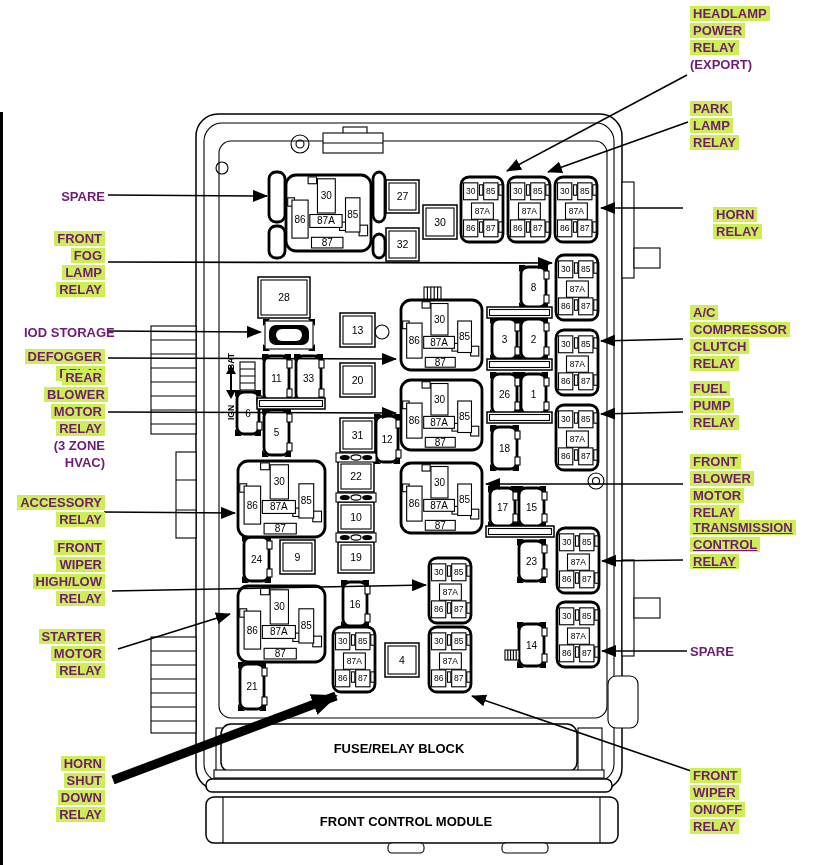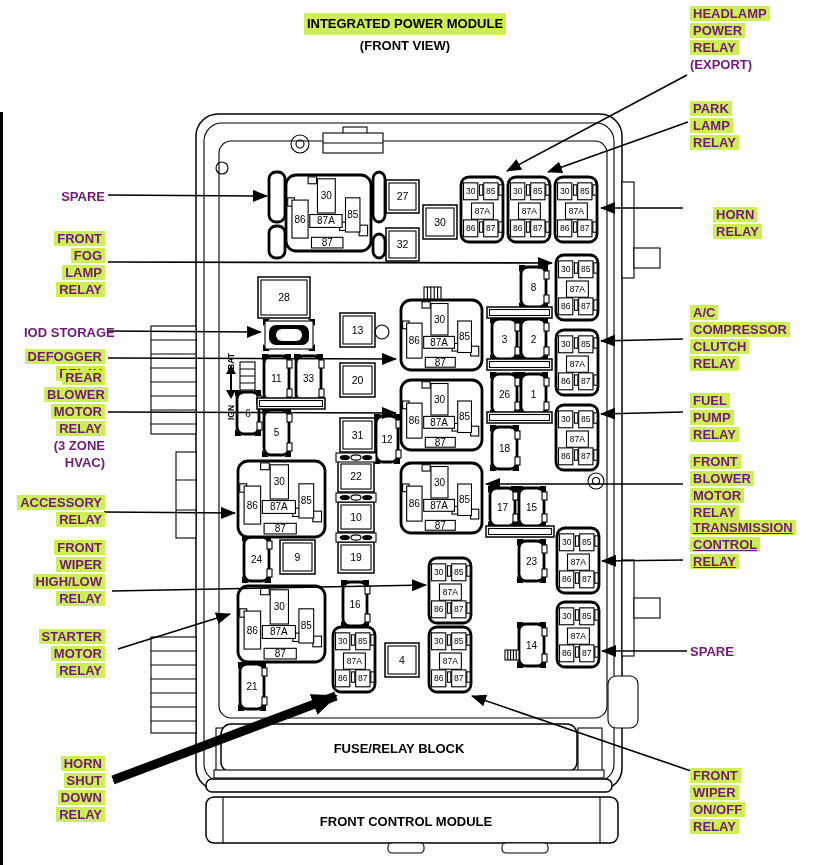--- a/index.html
+++ b/index.html
@@ -732,24 +732,20 @@
       <line class="arrow" marker-end="url(#ah)" x1="683" y1="208" x2="601" y2="208"></line>
       <line class="arrow" marker-end="url(#ah)" x1="683" y1="339" x2="601" y2="341"></line>
       <line class="arrow" marker-end="url(#ah)" x1="683" y1="412" x2="601" y2="414"></line>
       <line class="arrow" marker-end="url(#ah)" x1="683" y1="484" x2="486" y2="484"></line>
       <line class="arrow" marker-end="url(#ah)" x1="683" y1="560" x2="602" y2="561"></line>
       <line class="arrow" marker-end="url(#ah)" x1="687" y1="651" x2="602" y2="651"></line>
       <line class="arrow" marker-end="url(#ah)" x1="694" y1="772" x2="472" y2="696"></line>
     </g>
   </svg>
 
-  <div class="title">
-    <div><span class="hl">INTEGRATED POWER MODULE</span></div>
-    <div><span>(FRONT VIEW)</span></div>
-  </div>
 
   <div id="labels">
       <div class="lbl left" style="top: 188px;">
         <div class="lrow"><span>SPARE</span></div>
       </div>
       <div class="lbl left" style="top: 230px;">
         <div class="lrow"><span class="hl">FRONT</span></div>
         <div class="lrow"><span class="hl">FOG</span></div>
         <div class="lrow"><span class="hl">LAMP</span></div>
         <div class="lrow"><span class="hl">RELAY</span></div>
@@ -804,21 +800,21 @@
       <div class="lbl right" style="top: 206px; margin-left: 23px;">
         <div class="lrow"><span class="hl">HORN</span></div>
         <div class="lrow"><span class="hl">RELAY</span></div>
       </div>
       <div class="lbl right" style="top: 304px;">
         <div class="lrow"><span class="hl">A/C</span></div>
         <div class="lrow"><span class="hl">COMPRESSOR</span></div>
         <div class="lrow"><span class="hl">CLUTCH</span></div>
         <div class="lrow"><span class="hl">RELAY</span></div>
       </div>
-      <div class="lbl right" style="top: 392px;">
+      <div class="lbl right" style="top: 380px;">
         <div class="lrow"><span class="hl">FUEL</span></div>
         <div class="lrow"><span class="hl">PUMP</span></div>
         <div class="lrow"><span class="hl">RELAY</span></div>
       </div>
       <div class="lbl right" style="top: 453px;">
         <div class="lrow"><span class="hl">FRONT</span></div>
         <div class="lrow"><span class="hl">BLOWER</span></div>
         <div class="lrow"><span class="hl">MOTOR</span></div>
         <div class="lrow"><span class="hl">RELAY</span></div>
       </div>

